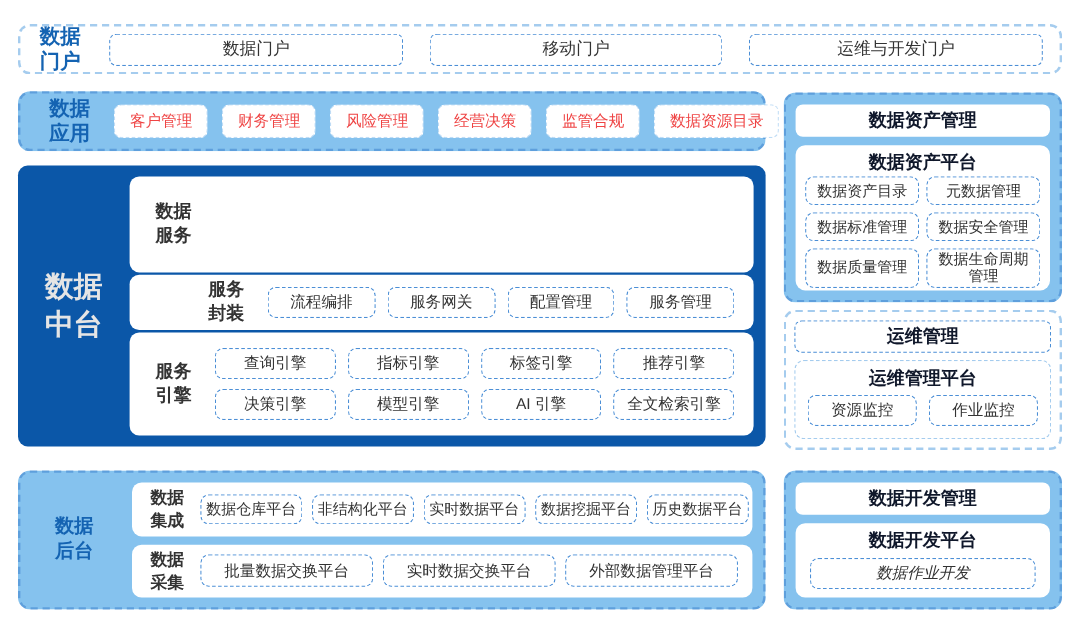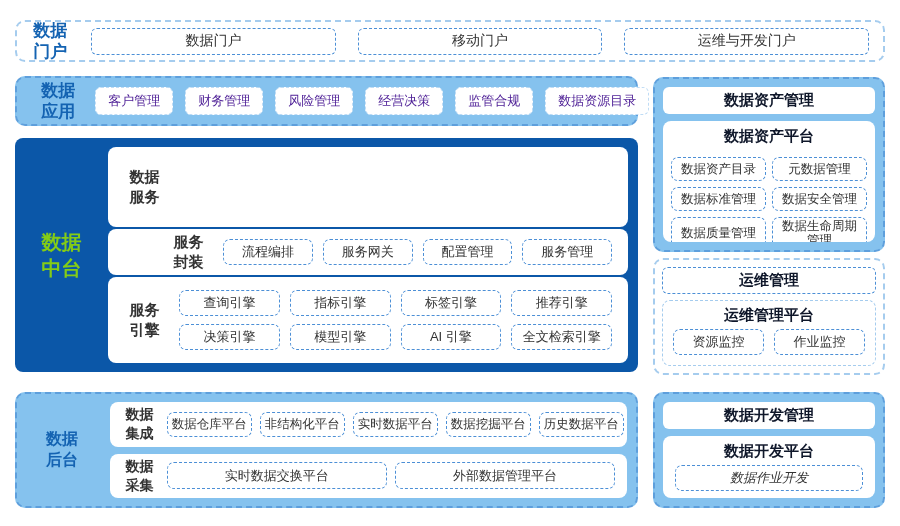--- a/index.html
+++ b/index.html
@@ -13,21 +13,21 @@
     line-height: 1.25; text-align: center; flex: none;
   }
   .chip {
     background: #fff; border: 1px dashed #4C8FD6; border-radius: 7px;
     font-size: 13px; color: #333; height: 26px;
     display: flex; align-items: center; justify-content: center;
     white-space: nowrap; padding: 0 4px;
   }
   .soft-chip { 
     background: #fff; border: 1px dashed #BFDCF5; border-radius: 6px;
-    font-size: 13px; color: #4c1d95; height: 28px;
+    font-size: 13px; color: #ef4444; height: 28px;
     display: flex; align-items: center; justify-content: center;
     white-space: nowrap; padding: 0 12px;
   }
   .blue-title {
     color: #0f172a; font-weight: bold; font-size: 15px; text-align: center;
   }
 
   
   .portal-row {
     position: absolute; left: 15px; top: 20px; width: 870px; height: 42px;
@@ -46,21 +46,21 @@
   .apps-list { flex: 1; display: flex; gap: 12px; margin-left: 18px; }
 
   
   .mid {
     position: absolute; left: 15px; top: 138px; width: 623px; height: 234px;
     background: #0B57A8; border-radius: 8px;
   }
   .mid-label {
     position: absolute; left: 0; top: 0; width: 93px; height: 100%;
     display: flex; align-items: center; justify-content: center;
-    color: #84cc16; font-size: 20px; font-weight: bold; line-height: 1.3; text-align: center;
+    color: #e5e5e5; font-size: 24px; font-weight: bold; line-height: 1.3; text-align: center;
   }
   .mid-label span { width: 2.2em; display: inline-block; }
   .mid-content {
     position: absolute; left: 93px; right: 10px; top: 9px; bottom: 9px;
     display: flex; flex-direction: column; gap: 2px;
   }
   .panel {
     background: #fff; border-radius: 8px;
     display: flex; align-items: center;
   }
@@ -102,38 +102,38 @@
   .row-integration .chip { font-size: 12.5px; height: 25px; }
   .row-collect .chip { font-size: 13px; height: 27px; }
 
   
   .right-sec {
     position: absolute; left: 653px; width: 232px;
     border-radius: 10px; padding: 8px;
     display: flex; flex-direction: column; gap: 7px; overflow: hidden;
   }
   .sec-blue { background: #85C2EE; border: 2px dashed #5E9FDC; }
-  .sec-white { background: #fff; border: 2px dashed #A5CCEE; font-family: Liberation Serif, serif; }
+  .sec-white { background: #fff; border: 2px dashed #A5CCEE; }
   .asset-sec { top: 77px; height: 175px; }
   .ops-sec   { top: 258px; height: 117px; padding: 7px; gap: 6px; }
   .dev-sec   { top: 392px; height: 116px; }
   .title-chip {
     background: #fff; border-radius: 6px; height: 27px; flex: none;
     display: flex; align-items: center; justify-content: center;
   }
   .title-chip.dashed { border: 1px dashed #4C8FD6; }
   .platform-panel {
     background: #fff; border-radius: 8px; flex: 1;
     padding: 3px 8px 7px; display: flex; flex-direction: column; overflow: hidden;
   }
   .platform-panel.dashed { border: 1px dashed #A5CCEE; }
   .platform-title { height: 23px; line-height: 23px; flex: none; }
   .asset-grid {
     flex: 1; display: grid; grid-template-columns: 1fr 1fr;
-    gap: 6px; margin-top: 10px;
+    gap: 6px; margin-top: 0;
   }
   .asset-grid .chip {
     height: auto; min-height: 24px; font-size: 12.5px;
     white-space: normal; line-height: 1.15; text-align: center; padding: 1px 3px;
   }
   .ops-row { flex: 1; display: flex; gap: 10px; align-items: flex-start; margin: 2px 2px 0; }
   .ops-row .chip { flex: 1; height: 26px; }
   .dev-chip-wrap { flex: 1; display: flex; align-items: center; margin: 2px 4px 0; }
   .dev-chip-wrap .chip { flex: 1; height: 26px; font-style: italic; }
 </style>
@@ -211,20 +211,21 @@
           <div class="chip">非结构化平台</div>
           <div class="chip">实时数据平台</div>
           <div class="chip">数据挖掘平台</div>
           <div class="chip">历史数据平台</div>
         </div>
     </div>
     <div class="backend-panel">
       <div class="panel-label">数据采集</div>
       <div class="backend-row row-collect">
 
+      <div class="chip">批量数据交换平台</div>
           <div class="chip">实时数据交换平台</div>
           <div class="chip">外部数据管理平台</div>
         </div>
     </div>
   </div>
 </div>
 
 <div class="right-sec sec-blue asset-sec">
   <div class="title-chip blue-title">数据资产管理</div>
   <div class="platform-panel">

